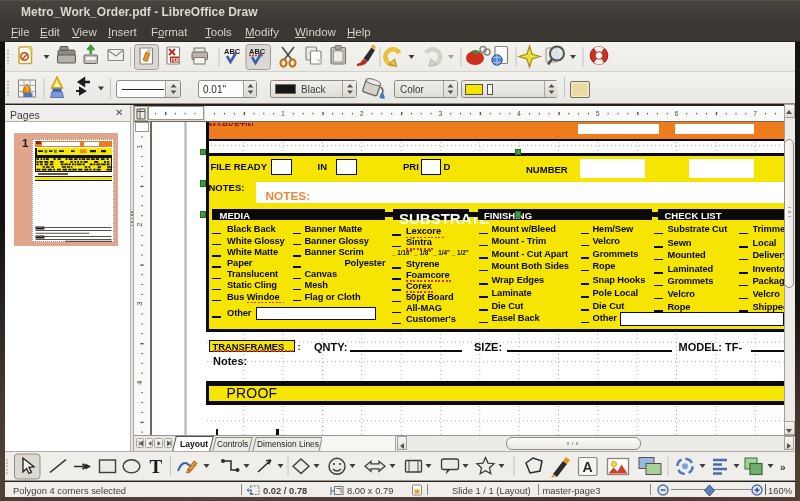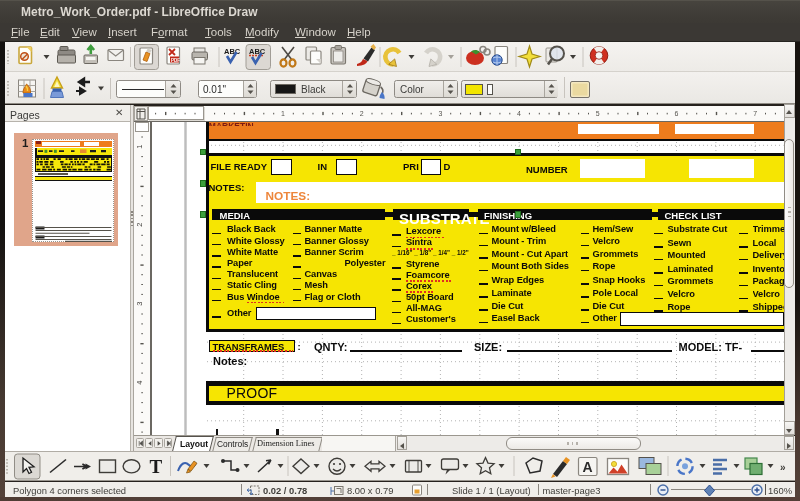--- a/index.html
+++ b/index.html
@@ -802,21 +802,21 @@
     </svg>
   </div>
 
 <div style="position:absolute;left:173.5px;top:435.8px;width:38px;height:15px;background:#ffffff;border:1.2px solid #55524c;border-bottom:none;transform:skewX(-14deg);"></div>
 <div style="position:absolute;left:180px;top:438.5px;font-size:8.6px;font-weight:700;color:#111;">Layout</div>
 
 <div style="position:absolute;left:213.5px;top:436.5px;width:37px;height:14.3px;background:#edebe7;border:1px solid #8e8a83;border-bottom:none;transform:skewX(-14deg);"></div>
 <div style="position:absolute;left:217px;top:438.8px;font-size:8.4px;color:#222;">Controls</div>
 
 <div style="position:absolute;left:253.5px;top:436.5px;width:67px;height:14.3px;background:#edebe7;border:1px solid #8e8a83;border-bottom:none;transform:skewX(-14deg);"></div>
-<div style="position:absolute;left:257px;top:438.8px;font-size:8.4px;color:#222;font-family:Liberation Serif, serif;">Dimension Lines</div>
+<div style="position:absolute;left:257px;top:438.8px;font-size:8.4px;color:#222;">Dimension Lines</div>
 
 <div style="position:absolute;left:322px;top:436px;width:73.5px;height:14.8px;background:#f7f6f3;border-right:1px solid #a9a59e;"></div>
 
 <div style="position:absolute;left:395.5px;top:435.8px;width:399px;height:14.9px;background:#edebe8;"></div>
 
 <div style="position:absolute;left:396.5px;top:436.2px;width:10.5px;height:14px;background:linear-gradient(#f7f6f4,#e2dfdb);border:1px solid #a5a19a;"><svg width="8" height="12">
       <path d="M2 7 l4 -3 v6 z" fill="#55524c"></path>
     </svg></div>
 
 <div style="position:absolute;left:506px;top:437px;width:135px;height:12.5px;background:linear-gradient(#fbfaf9,#eceae6);border:1px solid #908c85;border-radius:6px;"></div>

